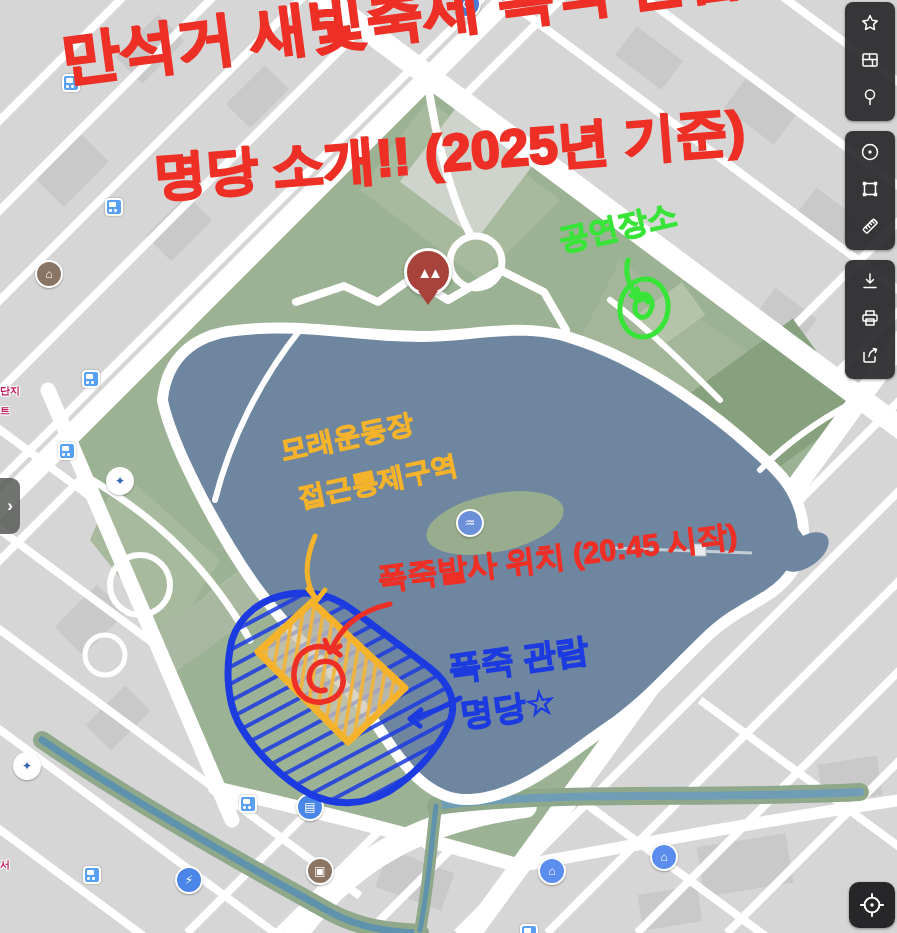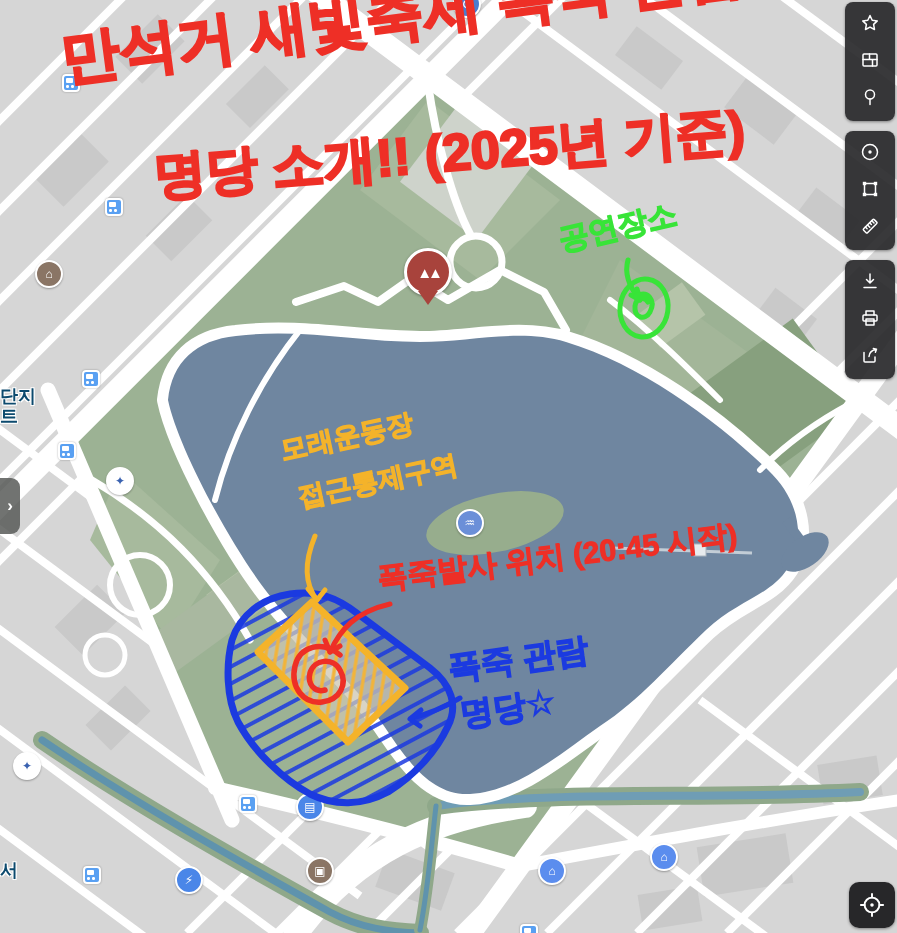--- a/index.html
+++ b/index.html
@@ -22,21 +22,21 @@
   .pin{position:absolute;transform:translateX(-50%);width:42px;height:42px;border-radius:50%;
      background:#a8433c;border:3px solid #fff;box-shadow:0 1px 3px rgba(0,0,0,.35);
      display:flex;align-items:center;justify-content:center;color:#fff;font-size:15px;letter-spacing:-4px;}
   .pin::after{content:"";position:absolute;left:50%;top:40px;transform:translateX(-50%);
      border:10px solid transparent;border-top:14px solid #a8433c;}
   .bus{position:absolute;width:14px;height:14px;background:#59a0f2;border:2px solid #fff;border-radius:4px;
      box-shadow:0 0 2px rgba(0,0,0,.35);}
   .bus::before{content:"";position:absolute;left:2px;top:2px;width:7px;height:5px;background:#fff;border-radius:1px;}
   .bus::after{content:"";position:absolute;left:2px;top:9px;width:2.5px;height:2.5px;background:#fff;border-radius:50%;
      box-shadow:5px 0 0 #fff;}
-  .edge-lb{position:absolute;font-size:18px;font-weight:bold;color:#0c4a6e;
+  .edge-lb{position:absolute;font-size:10px;font-weight:bold;color:#be185d;
      text-shadow:-1px -1px 0 #fff,1px -1px 0 #fff,-1px 1px 0 #fff,1px 1px 0 #fff;}
 
   
   .hand{position:absolute;font-weight:800;white-space:nowrap;line-height:1;}
   .hand-red{color:#ee2f26;-webkit-text-stroke:2.5px #ee2f26;}
   .hand-red-sm{color:#ee2f26;-webkit-text-stroke:1.2px #ee2f26;}
   .hand-green{color:#38e438;-webkit-text-stroke:1.3px #38e438;}
   .hand-yellow{color:#f4b32a;-webkit-text-stroke:1.2px #f4b32a;}
   .hand-blue{color:#1b3ae0;-webkit-text-stroke:1.4px #1b3ae0;}
 

